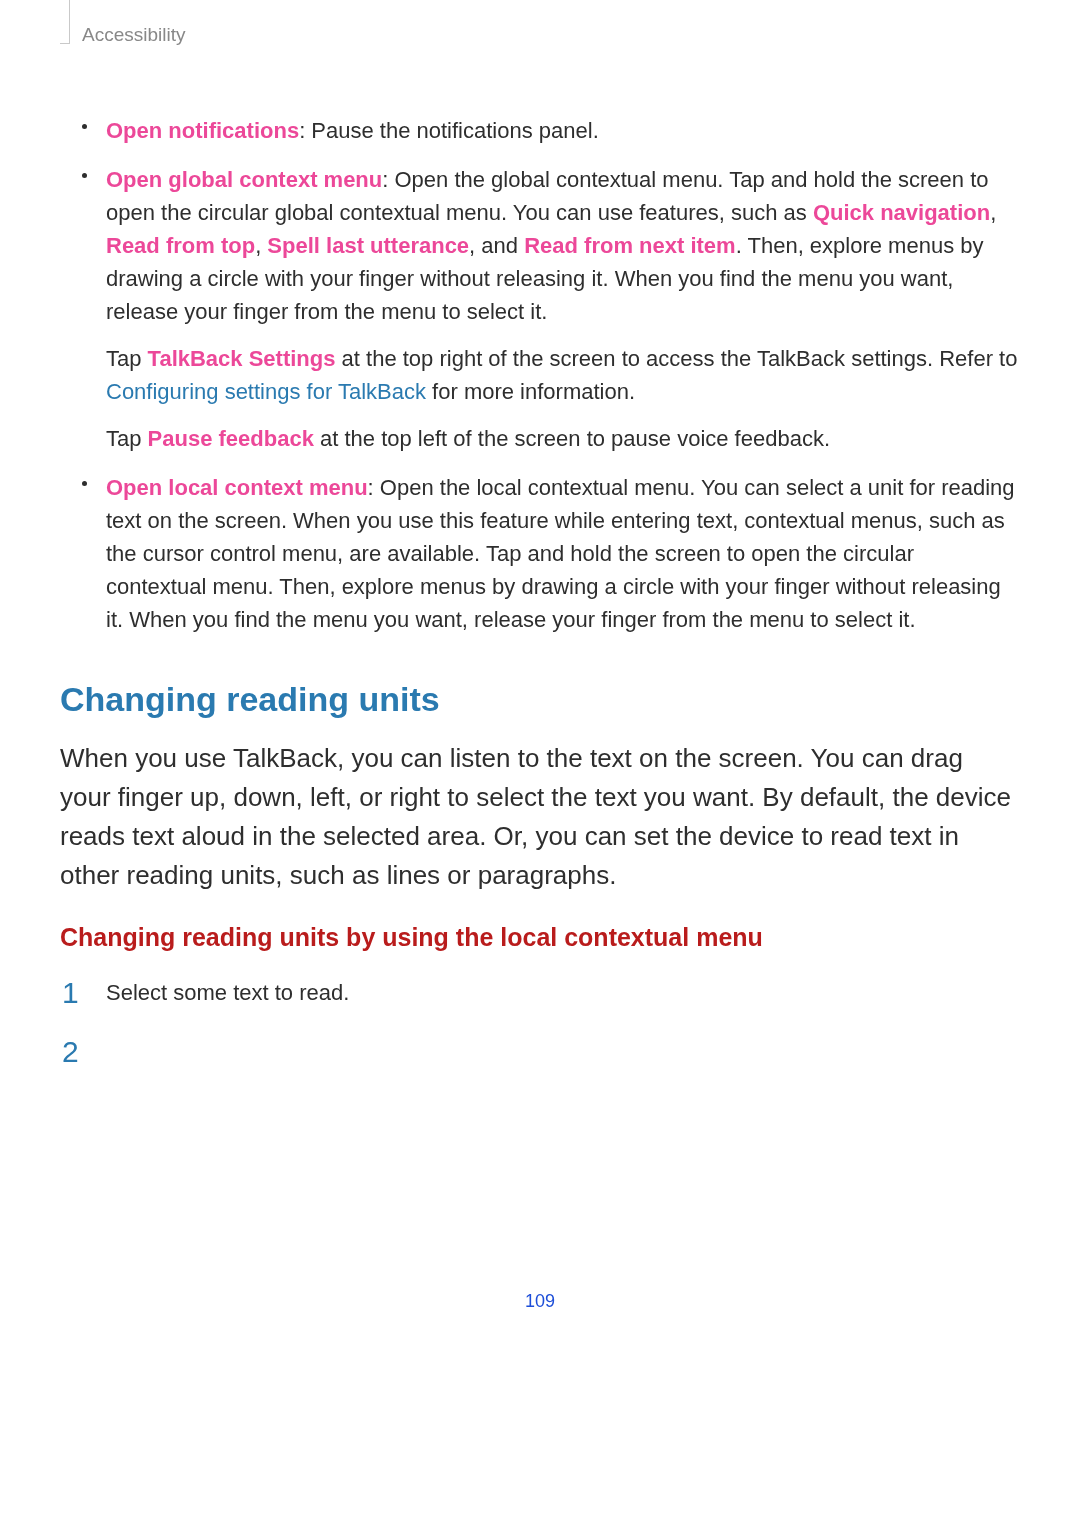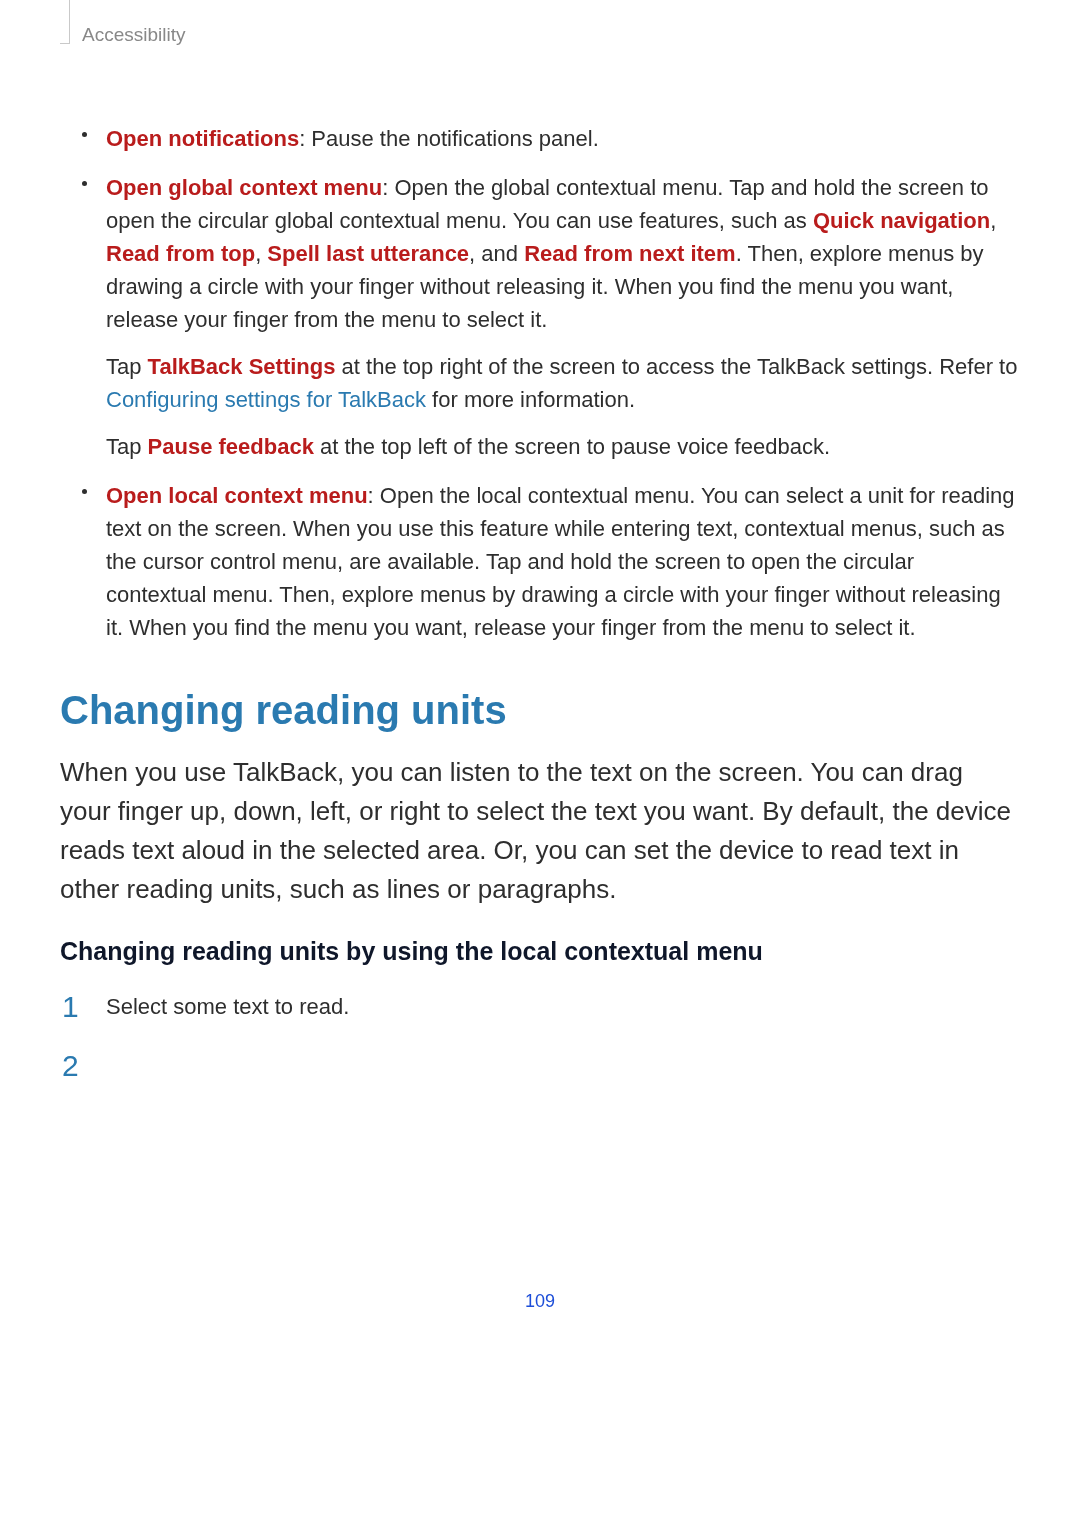--- a/index.html
+++ b/index.html
@@ -1,29 +1,29 @@
 <!DOCTYPE html>
 <html><head>
 <meta charset="utf-8">
 <style>
   * { box-sizing: border-box; margin: 0; padding: 0; }
   html, body { width: 1080px; height: 1527px; background: #ffffff; font-family: Arial, Helvetica, sans-serif; color: #222; }
-  .page { position: relative; width: 1080px; height: 1362px; padding: 32px 60px 60px 60px; }
+  .page { position: relative; width: 1080px; height: 1362px; padding: 24px 60px 60px 60px; }
   .header-rule { position: absolute; left: 60px; top: 0; width: 10px; height: 44px; border-right: 1px solid #c9c9c9; border-bottom: 1px solid #c9c9c9; }
   .breadcrumb { position: absolute; left: 82px; top: 24px; font-size: 19px; color: #888; }
   .content { padding-top: 90px; padding-left: 0; }
   ul.bullets { list-style: none; padding-left: 46px; }
   ul.bullets > li { position: relative; margin-bottom: 16px; font-size: 22px; line-height: 1.5; color: #2e2e2e; }
   ul.bullets > li .dot { position: absolute; left: -24px; top: 10px; width: 5px; height: 5px; background: #2e2e2e; border-radius: 50%; }
-  .bold { font-weight: 700; color: #b91c1c; }
+  .bold { font-weight: 700; color: #ec4899; }
   .sub-para { margin-top: 14px; font-size: 22px; line-height: 1.5; color: #2e2e2e; }
   .link { color: #2a7ab0; }
-  h2.section { font-size: 40px; font-weight: 700; color: #2a7ab0; margin-top: 44px; margin-bottom: 20px; }
+  h2.section { font-size: 34px; font-weight: 700; color: #2a7ab0; margin-top: 44px; margin-bottom: 20px; }
   p.body { font-size: 26px; line-height: 1.5; color: #2e2e2e; margin-bottom: 18px; }
-  h3.subhead { font-size: 25px; font-weight: 700; color: #0f172a; margin-top: 28px; margin-bottom: 24px; }
+  h3.subhead { font-size: 25px; font-weight: 700; color: #b91c1c; margin-top: 28px; margin-bottom: 24px; }
   ol.steps { list-style: none; padding-left: 46px; }
   ol.steps > li { position: relative; font-size: 22px; line-height: 1.5; color: #2e2e2e; margin-bottom: 26px; }
   ol.steps > li .num { position: absolute; left: -44px; top: -6px; font-size: 30px; color: #2a7ab0; font-weight: 400; width: 36px; text-align: left; }
   .page-number { position: absolute; left: 0; right: 0; bottom: 50px; text-align: center; font-size: 18px; color: #1d4ed8; }
 </style>
 </head>
 <body>
 
 <div class="page">
   <div class="header-rule"></div>

